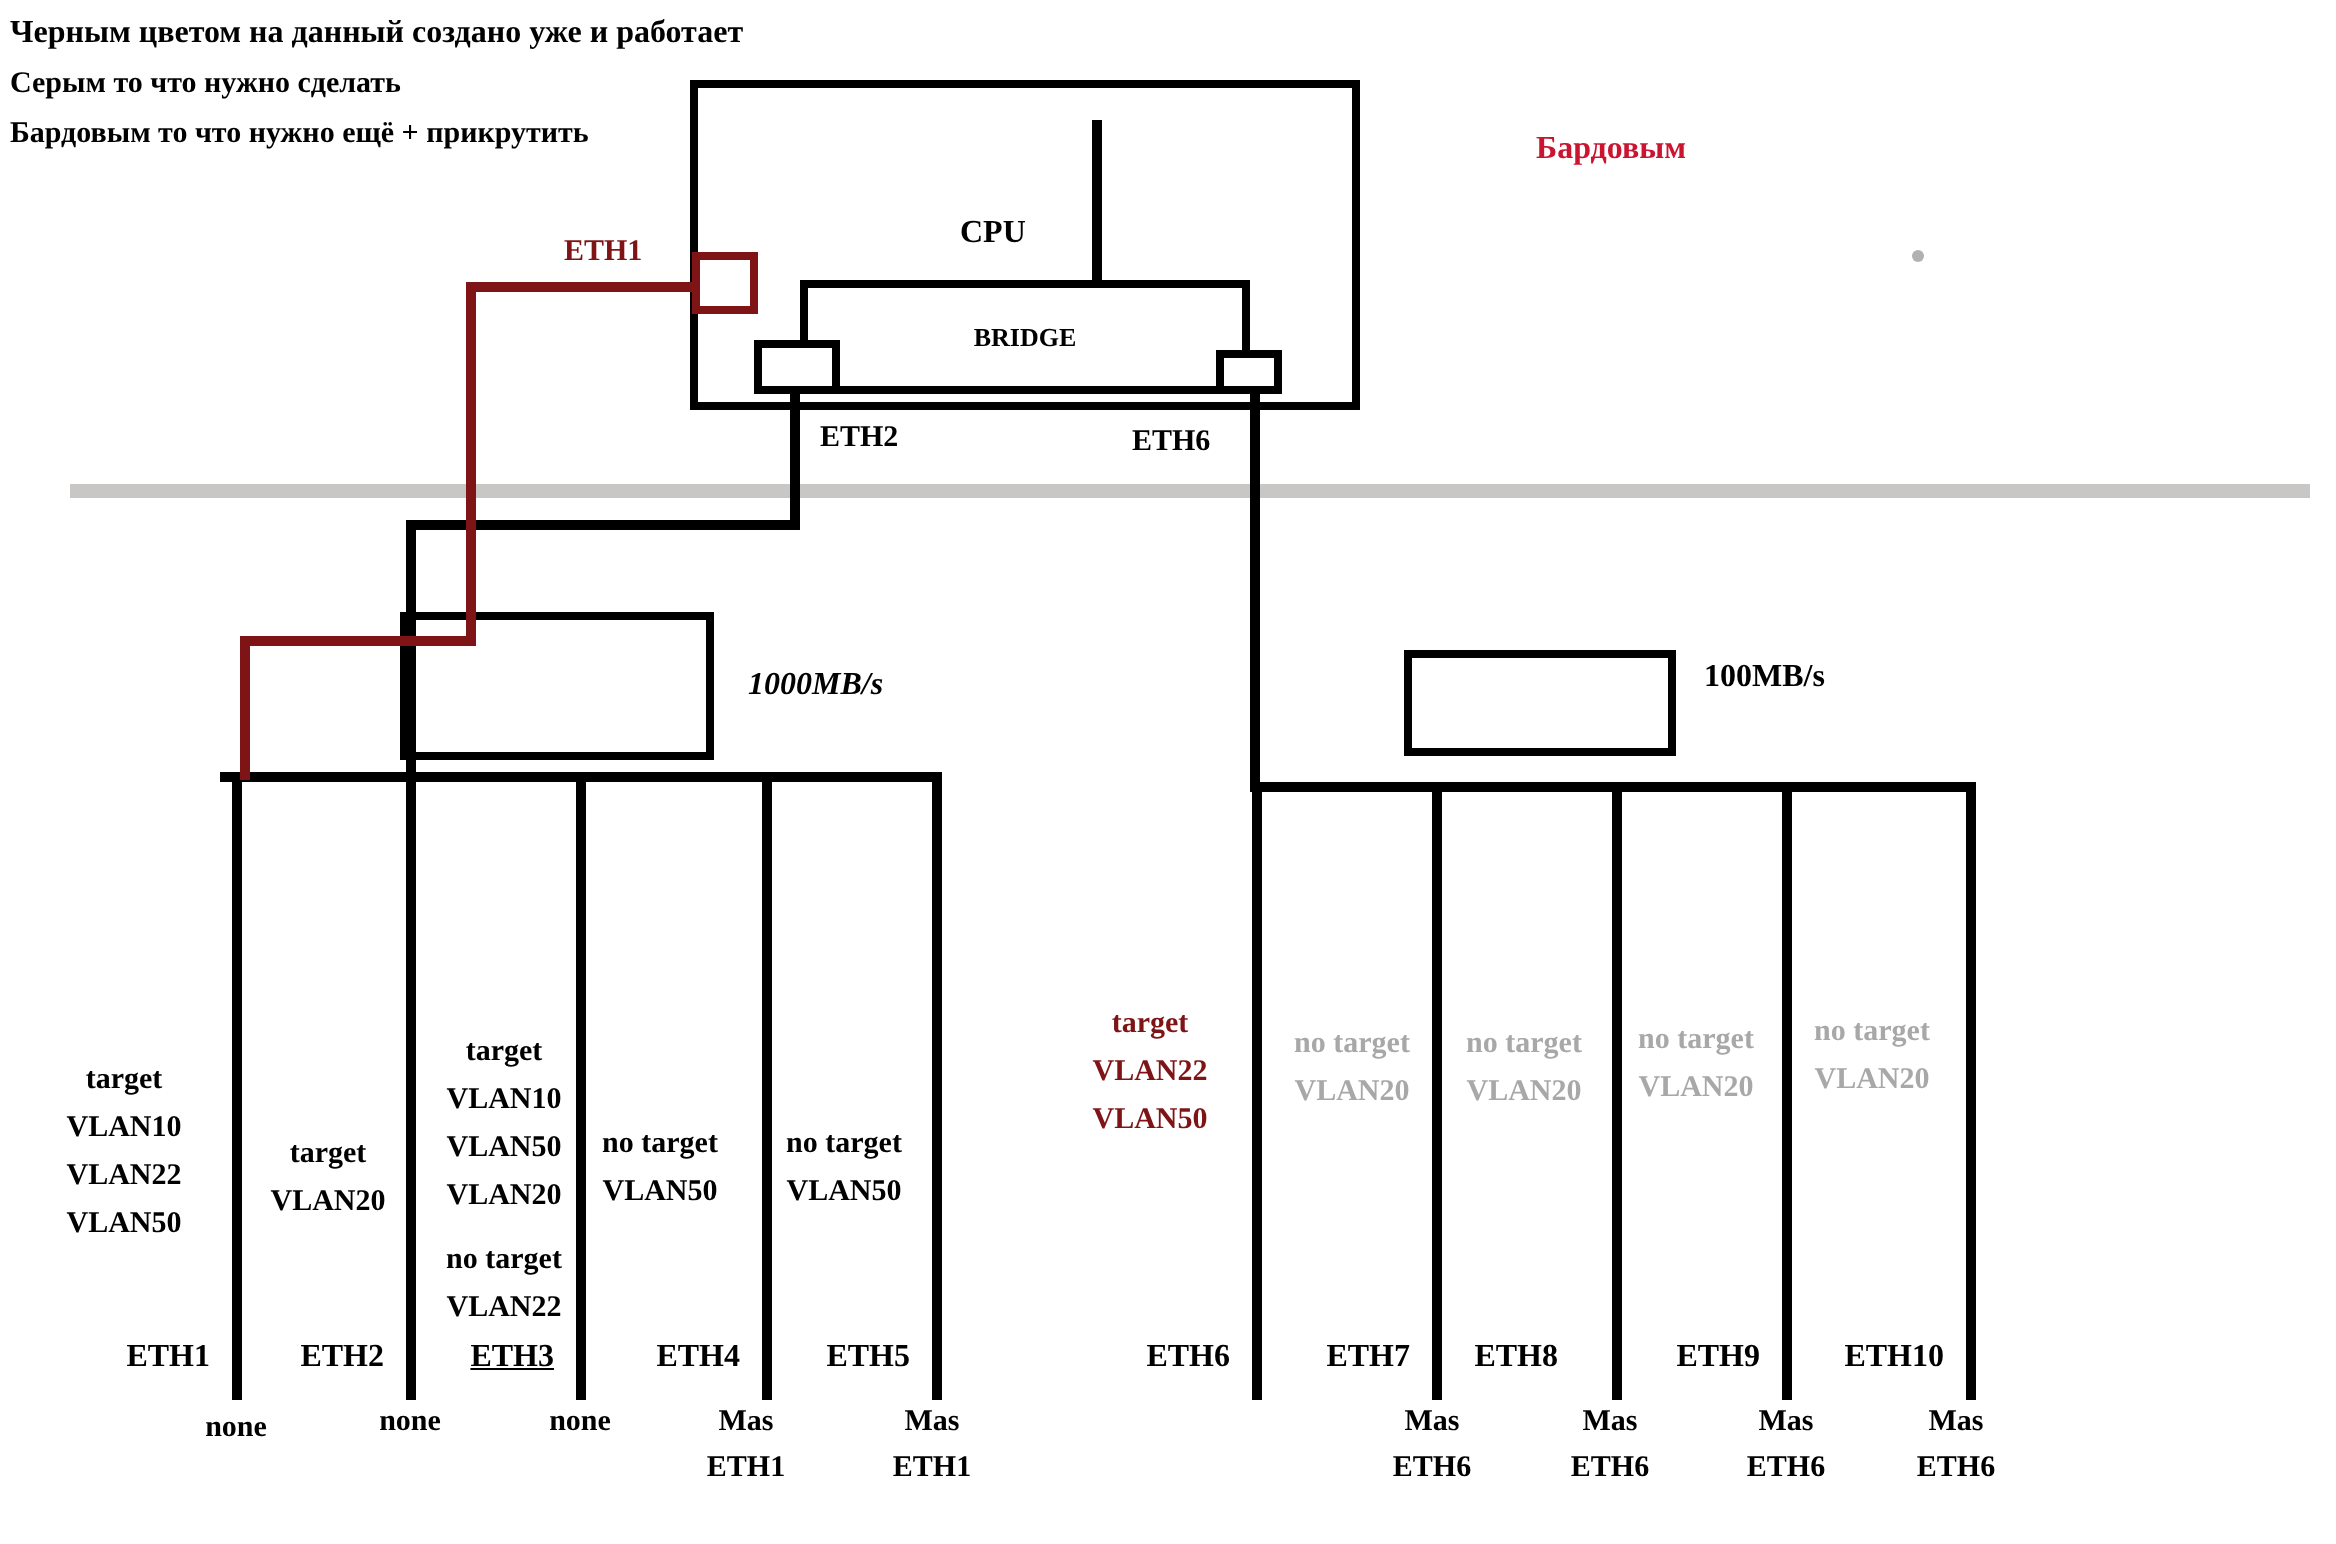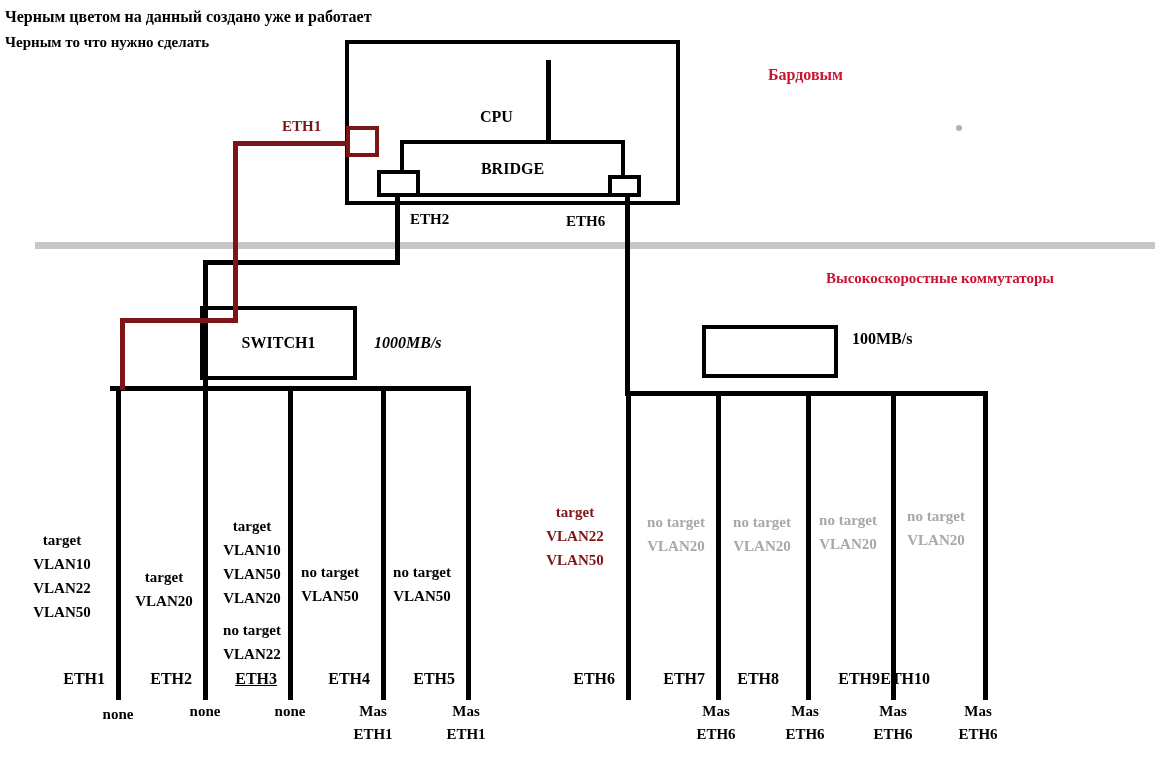--- a/index.html
+++ b/index.html
@@ -17,37 +17,37 @@
   .redline{position:absolute;background:#7e1416;z-index:4;}
   .grayline{position:absolute;background:#c9c6c6;z-index:1;}
   .box{position:absolute;border:4px solid #000;background:transparent;z-index:2;}
   .port{position:absolute;border:4px solid #000;background:#ffffff;z-index:5;}
   .port.red{border-color:#7e1416;}
   .lbl{position:absolute;white-space:pre;font-size:15px;z-index:6;}
   .lbl.big{font-size:16px;}
   .red-text{color:#cb1430;}
   .maroon-text{color:#7e1416;}
   .gray-text{color:#a8a8a8;}
-  .boxlabel{position:absolute;display:flex;align-items:center;justify-content:center;font-size:16px;z-index:6;}
+  .boxlabel{position:absolute;display:flex;align-items:center;justify-content:center;font-size:13px;z-index:6;}
   .ann{position:absolute;width:96px;text-align:center;font-size:15px;line-height:24px;z-index:6;}
   .ann .grp2{margin-top:8px;}
   .portlbl{position:absolute;width:70px;text-align:right;font-size:16px;top:670px;z-index:6;}
   .bottomlbl{position:absolute;width:96px;text-align:center;font-size:15px;line-height:23px;top:700px;z-index:6;font-family:Liberation Serif, serif;}
   .dot{position:absolute;width:6px;height:6px;border-radius:50%;background:#b4b0b0;z-index:1;}
 </style>
 </head>
 <body>
 
 <div id="canvas">
 
   <div class="lbl" style="left:5px;top:8px;font-size:16px;">Черным цветом на данный создано уже и работает</div>
-  <div class="lbl" style="left:5px;top:34px;">Черным то что нужно сделать</div>
+  <div class="lbl" style="left:5px;top:34px;">Серым то что нужно сделать</div>
+  <div class="lbl" style="left:5px;top:59px;">Бардовым то что нужно ещё + прикрутить</div>
 
   <div class="lbl big red-text" style="left:768px;top:66px;">Бардовым</div>
-  <div class="lbl red-text" style="left:826px;top:270px;">Высокоскоростные коммутаторы</div>
 
   <div class="grayline" style="left:35px;top:242px;width:1120px;height:7px;"></div>
   <div class="dot" style="left:956px;top:125px;"></div>
 
   <div class="box" style="left:345px;top:40px;width:327px;height:157px;"></div>
   <div class="lbl big" style="left:480px;top:108px;">CPU</div>
   <div class="line" style="left:546px;top:60px;width:5px;height:82px;"></div>
   <div class="box" style="left:400px;top:140px;width:217px;height:49px;"></div>
   <div class="boxlabel" style="left:400px;top:140px;width:225px;height:57px;">BRIDGE</div>
 
@@ -63,21 +63,20 @@
   <div class="redline" style="left:120px;top:318px;width:118px;height:5px;"></div>
   <div class="redline" style="left:120px;top:318px;width:5px;height:72px;"></div>
 
   <div class="line" style="left:395px;top:189px;width:5px;height:76px;"></div>
   <div class="line" style="left:203px;top:260px;width:197px;height:5px;"></div>
   <div class="line" style="left:203px;top:260px;width:5px;height:130px;"></div>
 
   <div class="line" style="left:625px;top:189px;width:5px;height:204px;"></div>
 
   <div class="box" style="left:200px;top:306px;width:149px;height:66px;"></div>
-  <div class="boxlabel" style="left:200px;top:306px;width:157px;height:74px;">SWITCH1</div>
   <div class="lbl big" style="left:374px;top:334px;font-style:italic;">1000MB/s</div>
 
   <div class="box" style="left:702px;top:325px;width:128px;height:45px;"></div>
   <div class="lbl big" style="left:852px;top:330px;">100MB/s</div>
 
   <div class="line" style="left:110px;top:386px;width:360px;height:5px;"></div>
   <div class="line" style="left:116px;top:386px;width:5px;height:314px;"></div>
   <div class="line" style="left:203px;top:386px;width:5px;height:314px;"></div>
   <div class="line" style="left:288px;top:386px;width:5px;height:314px;"></div>
   <div class="line" style="left:381px;top:386px;width:5px;height:314px;"></div>
@@ -142,21 +141,21 @@
   <div class="portlbl" style="left:35px;">ETH1</div>
   <div class="portlbl" style="left:122px;">ETH2</div>
   <div class="portlbl" style="left:207px;text-decoration:underline;">ETH3</div>
   <div class="portlbl" style="left:300px;">ETH4</div>
   <div class="portlbl" style="left:385px;">ETH5</div>
 
   <div class="portlbl" style="left:545px;">ETH6</div>
   <div class="portlbl" style="left:635px;">ETH7</div>
   <div class="portlbl" style="left:709px;">ETH8</div>
   <div class="portlbl" style="left:810px;">ETH9</div>
-  <div class="portlbl" style="left:860px;text-align:right;">ETH10</div>
+  <div class="portlbl" style="left:902px;text-align:right;">ETH10</div>
 
   <div class="bottomlbl" style="left:70px;top:703px;">
     <div>none</div>
   </div>
   <div class="bottomlbl" style="left:157px;">
     <div>none</div>
   </div>
   <div class="bottomlbl" style="left:242px;">
     <div>none</div>
   </div>

